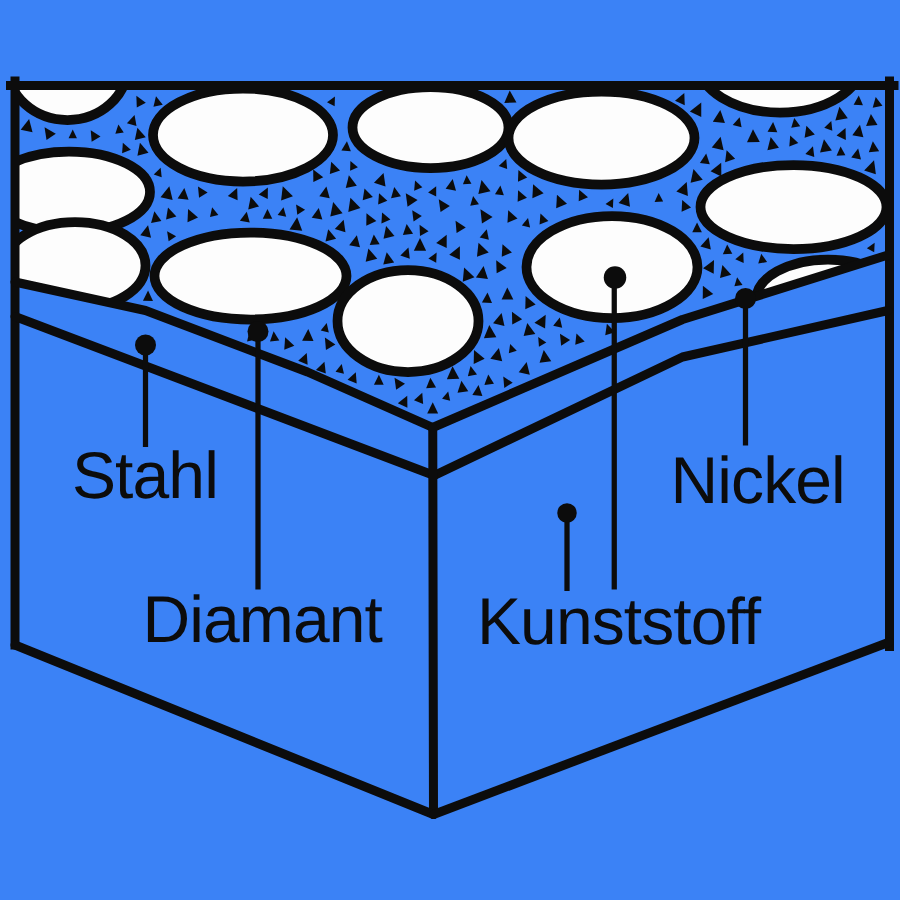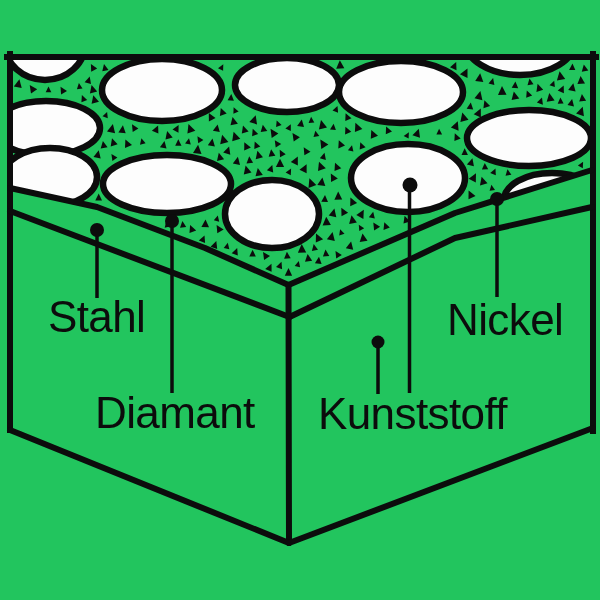--- a/index.html
+++ b/index.html
@@ -5,21 +5,21 @@
   html,body{margin:0;padding:0;background:#ffffff;}
   .page{position:relative;width:600px;height:600px;background:#fdfdfd;overflow:hidden;
         font-family:"Liberation Sans", sans-serif;}
   svg{display:block;}
   .lbl{font-family:"Liberation Sans", sans-serif;font-size:44px;font-weight:400;
        letter-spacing:-0.6px;}
 </style>
 </head>
 <body>
 
-<div class="page" style="background: #22c55e;">
+<div class="page" style="background: #3b82f6;">
   <svg id="fig" width="600" height="600" viewBox="0 0 600 600">
     <defs>
       <clipPath id="topclip">
           <polygon id="topclip-poly" points="10,57 593,57 593,170 455,213 288.5,285 97,207 10,188"></polygon>
         </clipPath>
     </defs>
     <g id="topface" clip-path="url(#topclip)">
       <g id="stipples">
           <polygon points="223.3,64.3 223.1,70.8 218.0,68.2" fill="#0c0c0c"></polygon>
           <polygon points="362.5,233.4 367.5,240.8 359.7,241.9" fill="#0c0c0c"></polygon>

